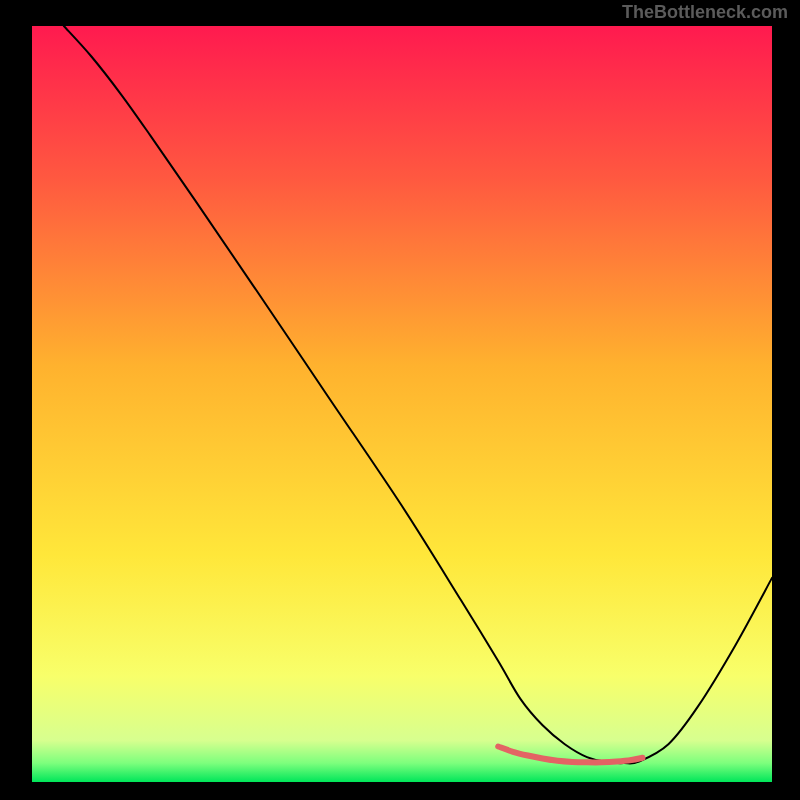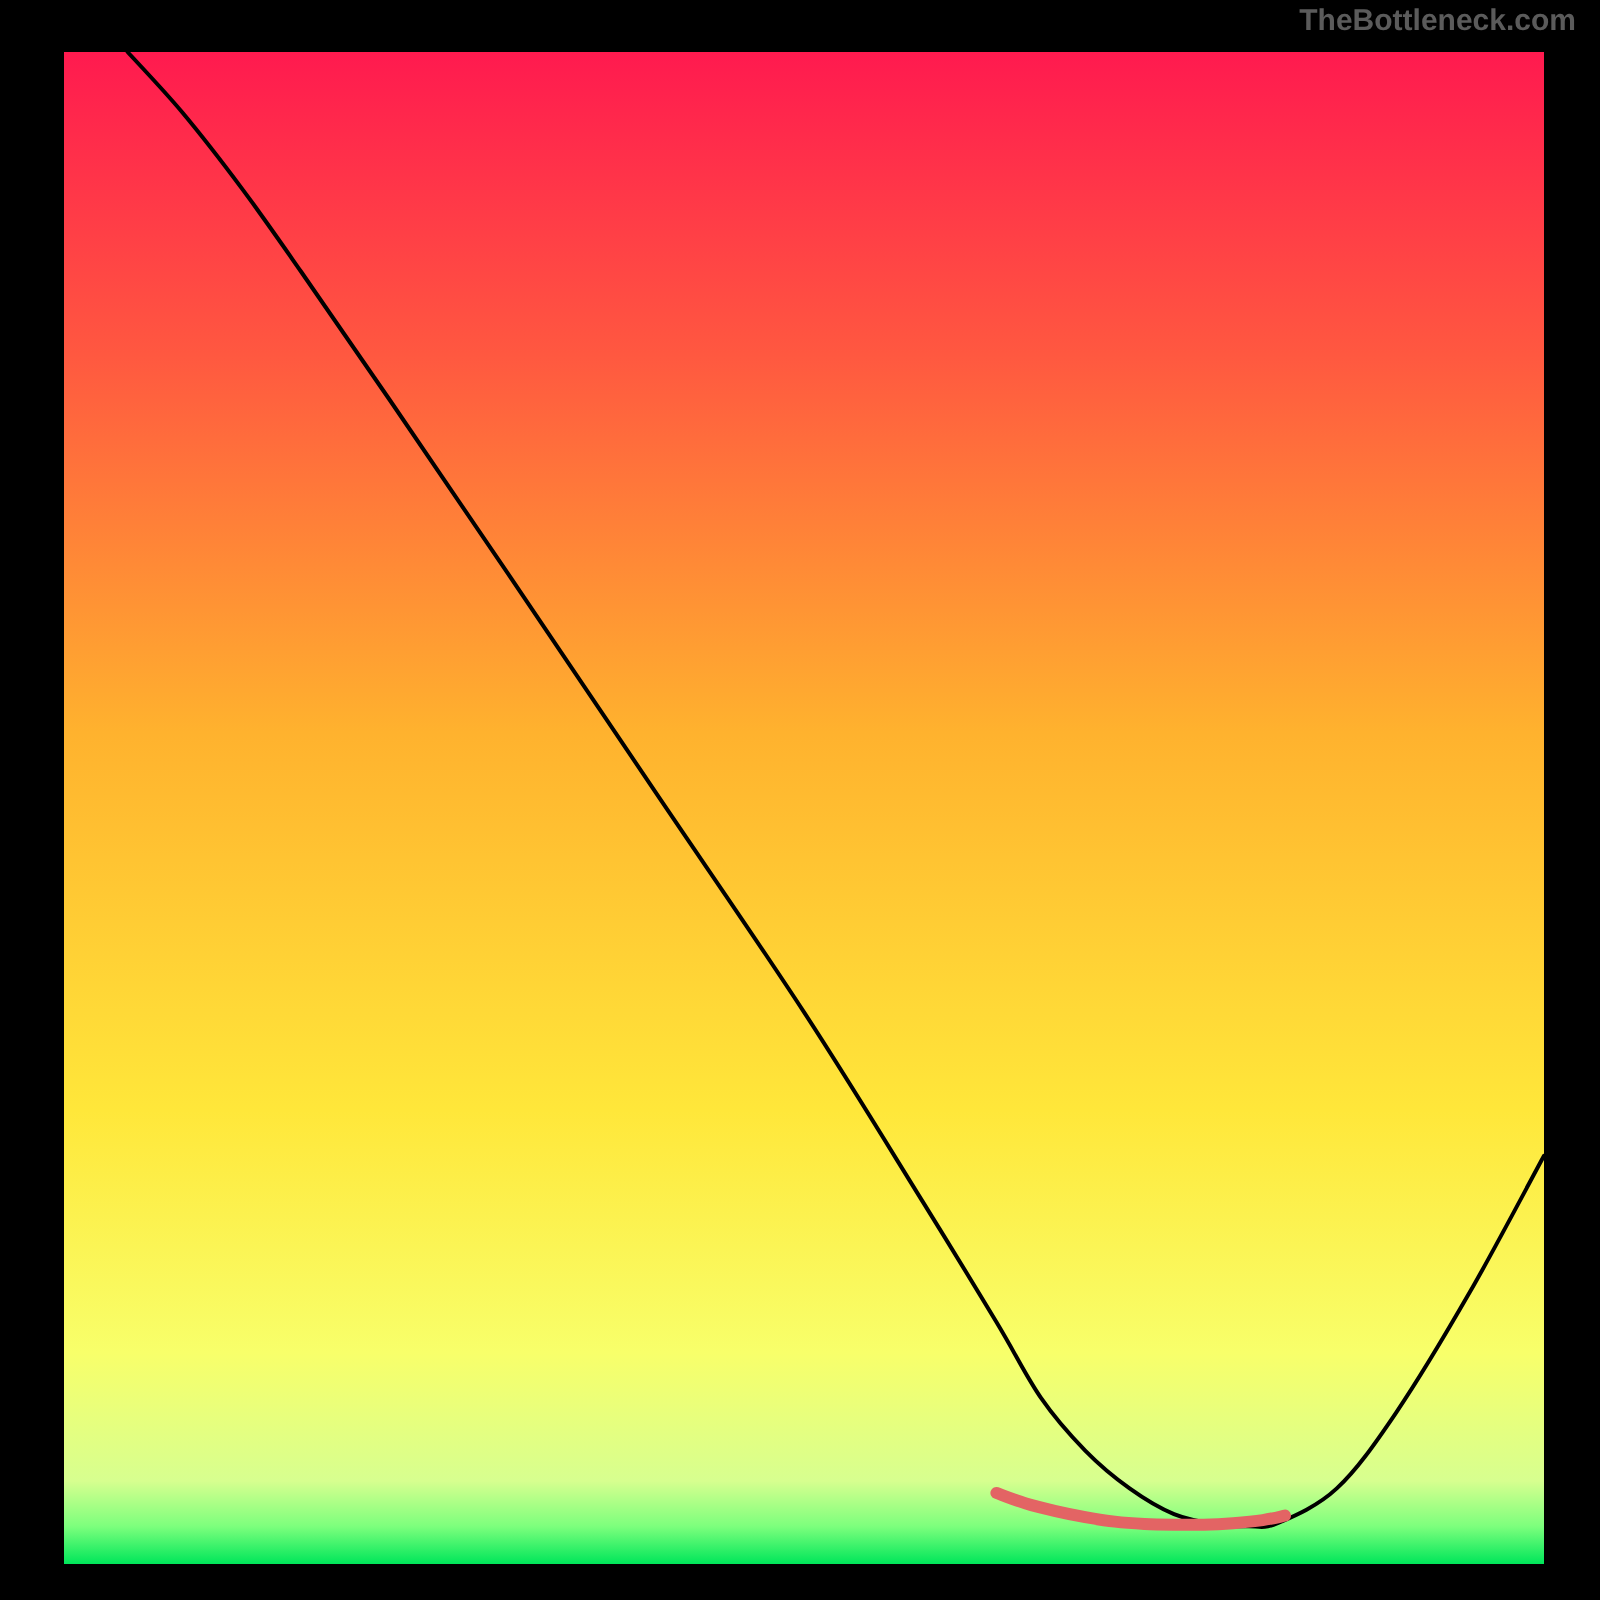--- a/index.html
+++ b/index.html
@@ -14,21 +14,21 @@
     position: relative;
     width: 800px;
     height: 800px;
     background: #000000;
   }
   .watermark {
     position: absolute;
     top: 2px;
     right: 12px;
     font-family: Arial, Helvetica, sans-serif;
-    font-size: 15px;
+    font-size: 18px;
     font-weight: bold;
     color: #5b5b5b;
     letter-spacing: 0px;
     user-select: none;
   }
   svg {
     position: absolute;
     left: 0;
     top: 0;
   }

